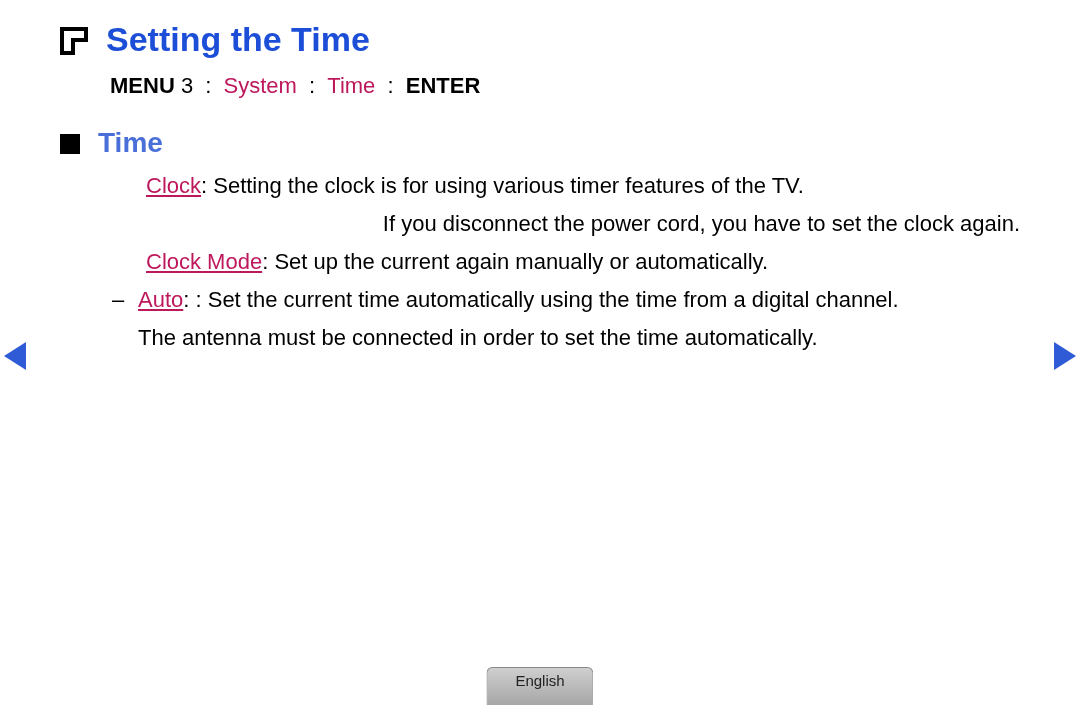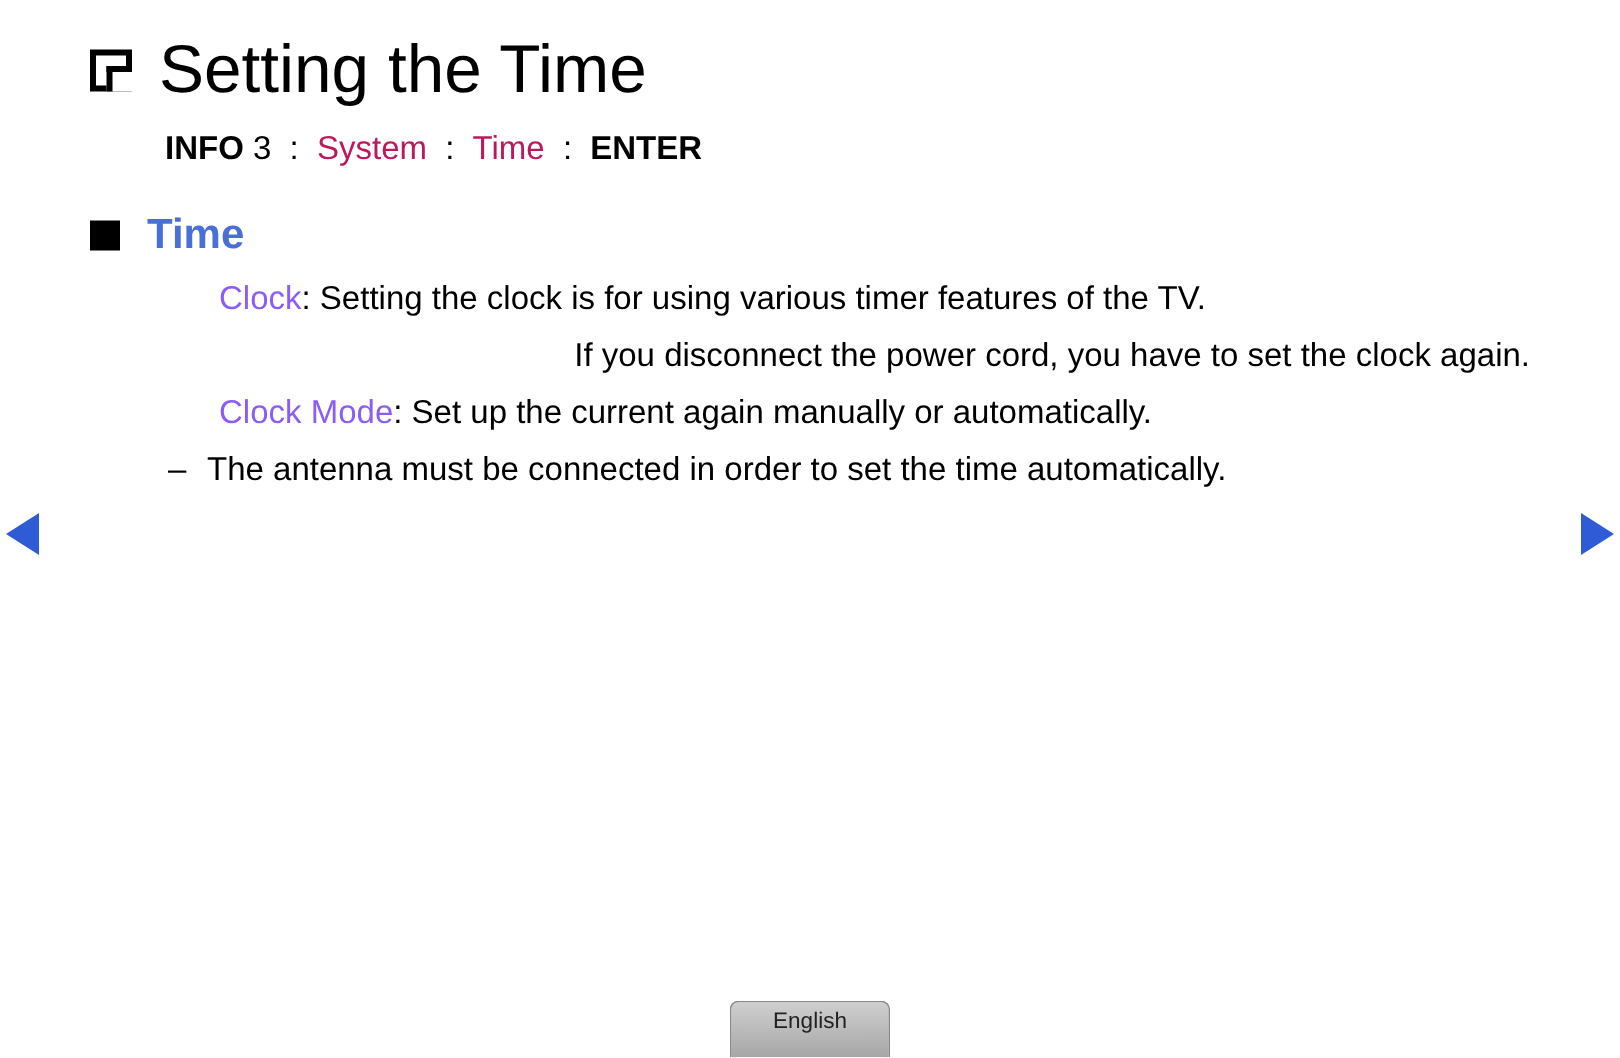--- a/index.html
+++ b/index.html
@@ -37,23 +37,23 @@
       position: absolute;
       right: -4px;
       bottom: -4px;
       width: 13px;
       height: 13px;
       background: #fff;
       border-left: 4px solid #000;
       border-top: 4px solid #000;
     }
     .page-title {
-      font-size: 45px;
-      font-weight: normal;
-      color: #000000;
+      font-size: 34px;
+      font-weight: bold;
+      color: #1d4ed8;
     }
     .breadcrumb {
       margin-left: 50px;
       font-size: 22px;
       margin-bottom: 28px;
     }
     .breadcrumb .bold {
       font-weight: bold;
       color: #000;
     }
@@ -86,22 +86,23 @@
     }
     .body-text {
       font-size: 22px;
       color: #000;
       line-height: 1.55;
     }
     .indent {
       padding-left: 48px;
     }
     .blue {
-      color: #8b5cf6;
+      color: #be185d;
       font-weight: 500;
+      text-decoration: underline;
     }
     .bold {
       font-weight: bold;
     }
     .sub-item {
       display: flex;
       gap: 8px;
       padding-left: 14px;
     }
     .dash {
@@ -153,21 +154,21 @@
 </head>
 <body>
 
 <div class="page">
   <div class="title-row">
     <div class="checkbox-icon"></div>
     <div class="page-title">Setting the Time</div>
   </div>
 
   <div class="breadcrumb">
-    <span class="bold">INFO</span>
+    <span class="bold">MENU</span>
     <span>3</span>
     <span class="spc"></span>:<span class="spc"></span>
     <span class="link">System</span>
     <span class="spc"></span>:<span class="spc"></span>
     <span class="link">Time</span>
     <span class="spc"></span>:<span class="spc"></span>
     <span class="bold">ENTER</span>
   </div>
 
   <div class="section">
@@ -184,20 +185,23 @@
         <span>If you disconnect the power cord, you have to set the clock again.</span>
       </div>
 
       <div class="body-text indent para">
         <span class="blue">Clock Mode</span><span>: Set up the current again manually or automatically.</span>
       </div>
 
       <div class="body-text indent sub-item">
         <div class="dash">–</div>
         <div class="sub-body">
+          <div class="para">
+            <span class="blue">Auto</span><span><span>: : Set the current time automatically using the time from a digital channel.</span></span>
+          </div>
           <div class="para">The antenna must be connected in order to set the time automatically.</div>
         </div>
       </div>
     </div>
   </div>
 </div>
 
 <div class="nav-arrow arrow-left"></div>
 <div class="nav-arrow arrow-right"></div>
 

